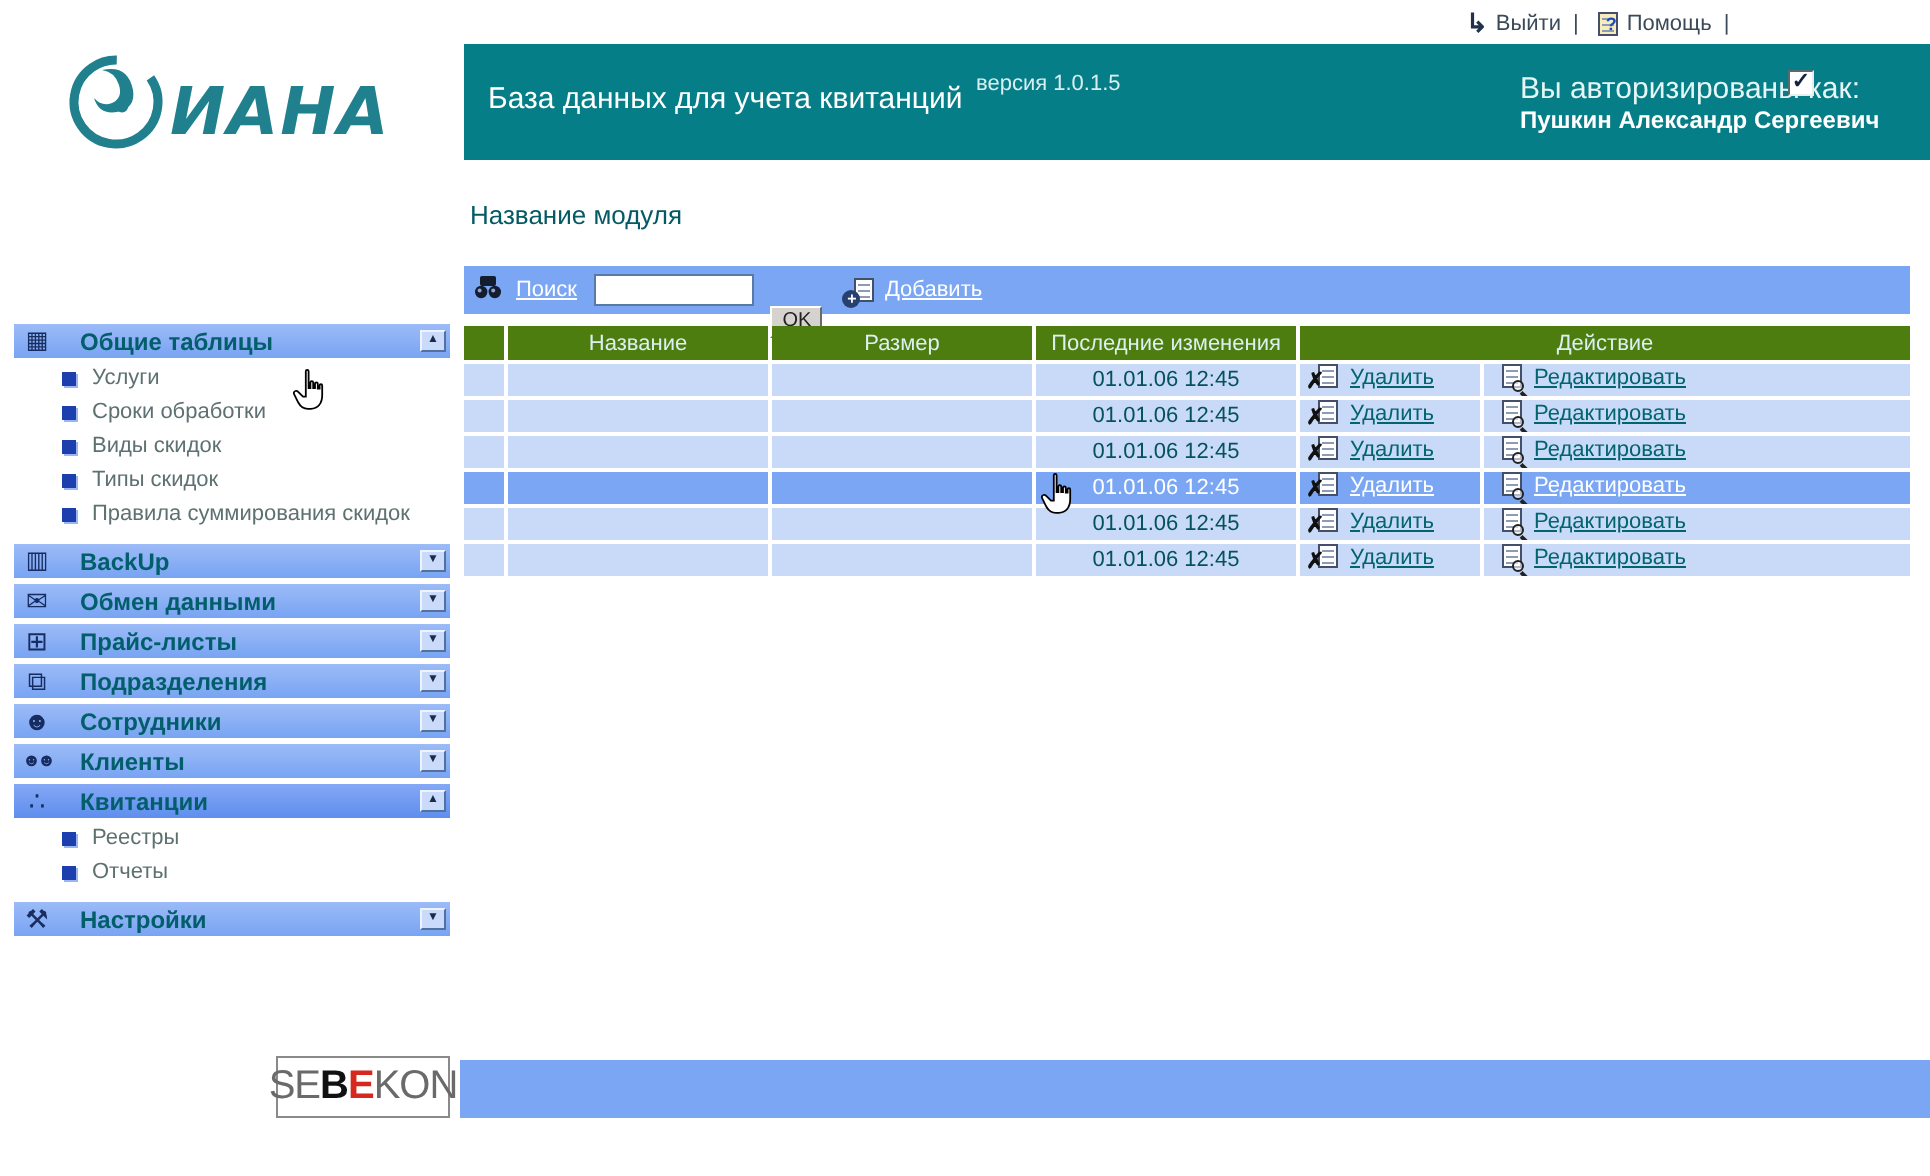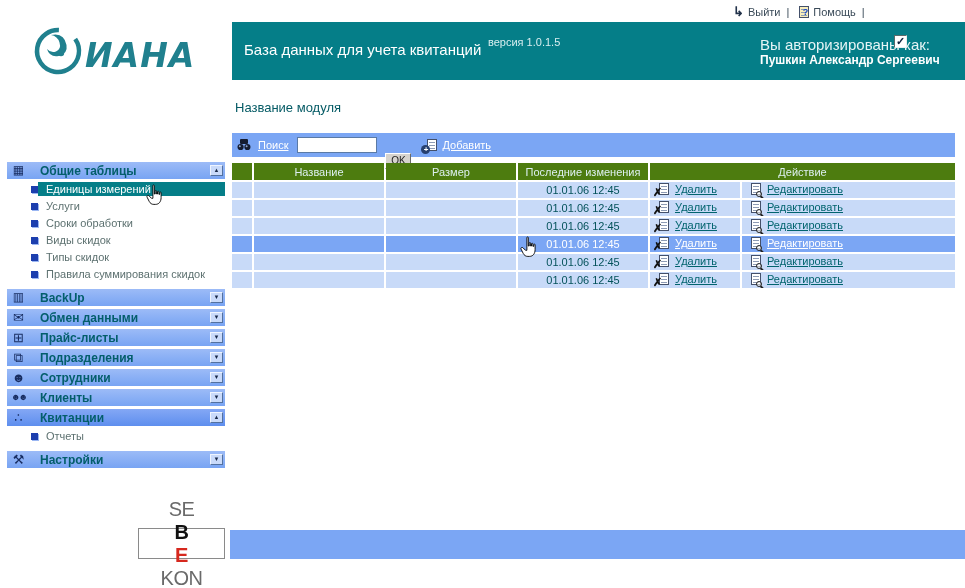--- a/index.html
+++ b/index.html
@@ -84,21 +84,21 @@
     text-align:center; color:#1a2a4a; }
   .sec-items { margin:3px 0 8px 0; }
   .s-item { height:14px; margin:0 0 3px 24px; display:flex; align-items:center; }
   .bullet { width:7px; height:7px; background:#1d3fae; box-shadow:1px 1px 0 #9ab6f2; flex:0 0 7px; }
   .s-item .lbl { flex:1; margin-left:0; padding-left:8px; font-size:11px; color:#5d7170; line-height:14px; height:14px; }
   .s-item.sel .lbl { background:#057e88; color:#fff; }
 
   
   .sebekon { position:absolute; left:138px; top:528px; width:87px; height:31px; background:#fff;
     border:1px solid #8a8a8a; display:flex; align-items:center; justify-content:center;
-    font-size:20px; letter-spacing:-0.5px;flex-direction:column; }
+    font-size:20px; letter-spacing:-0.5px; }
   .sebekon .thin { color:#6a6a6a; font-weight:400; }
   .sebekon .black { color:#111; font-weight:700; }
   .sebekon .red { color:#d6281e; font-weight:700; }
   .footer-bar { position:absolute; left:230px; top:530px; width:735px; height:29px; background:#7ba6f4; }
 
   
   .cursor { position:absolute; z-index:50; pointer-events:none; }
 </style>
 </head>
 <body>
@@ -309,24 +309,20 @@
   </table>
 </div>
 
 <div class="sidebar" id="sidebar">
     <div class="sec-head">
       <span class="sec-icon ic-general-tables">▦</span>
       <span class="sec-label">Общие таблицы</span>
       <span class="sec-btn">▲</span>
     </div>
     <div class="sec-items">
-      <div class="s-item sel">
-        <span class="bullet"></span>
-        <span class="lbl">Единицы измерений</span>
-      </div>
       <div class="s-item">
         <span class="bullet"></span>
         <span class="lbl">Услуги</span>
       </div>
       <div class="s-item">
         <span class="bullet"></span>
         <span class="lbl">Сроки обработки</span>
       </div>
       <div class="s-item">
         <span class="bullet"></span>
@@ -370,20 +366,24 @@
       <span class="sec-icon ic-clients">☻☻</span>
       <span class="sec-label">Клиенты</span>
       <span class="sec-btn">▼</span>
     </div>
     <div class="sec-head selected">
       <span class="sec-icon ic-receipts">∴</span>
       <span class="sec-label">Квитанции</span>
       <span class="sec-btn">▲</span>
     </div>
     <div class="sec-items">
+      <div class="s-item">
+        <span class="bullet"></span>
+        <span class="lbl">Реестры</span>
+      </div>
       <div class="s-item">
         <span class="bullet"></span>
         <span class="lbl">Отчеты</span>
       </div>
     </div>
     <div class="sec-head">
       <span class="sec-icon ic-settings">⚒</span>
       <span class="sec-label">Настройки</span>
       <span class="sec-btn">▼</span>
     </div>

